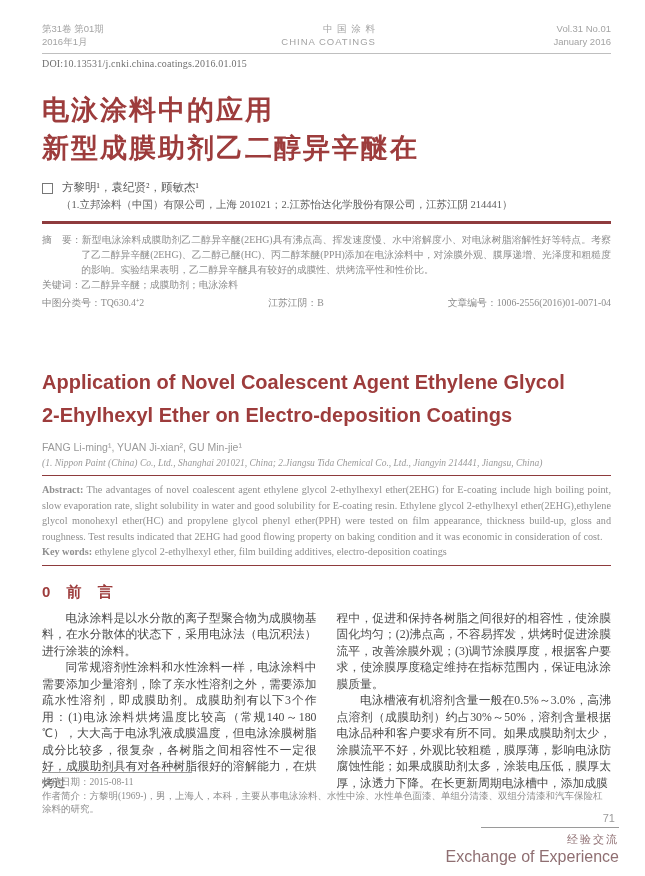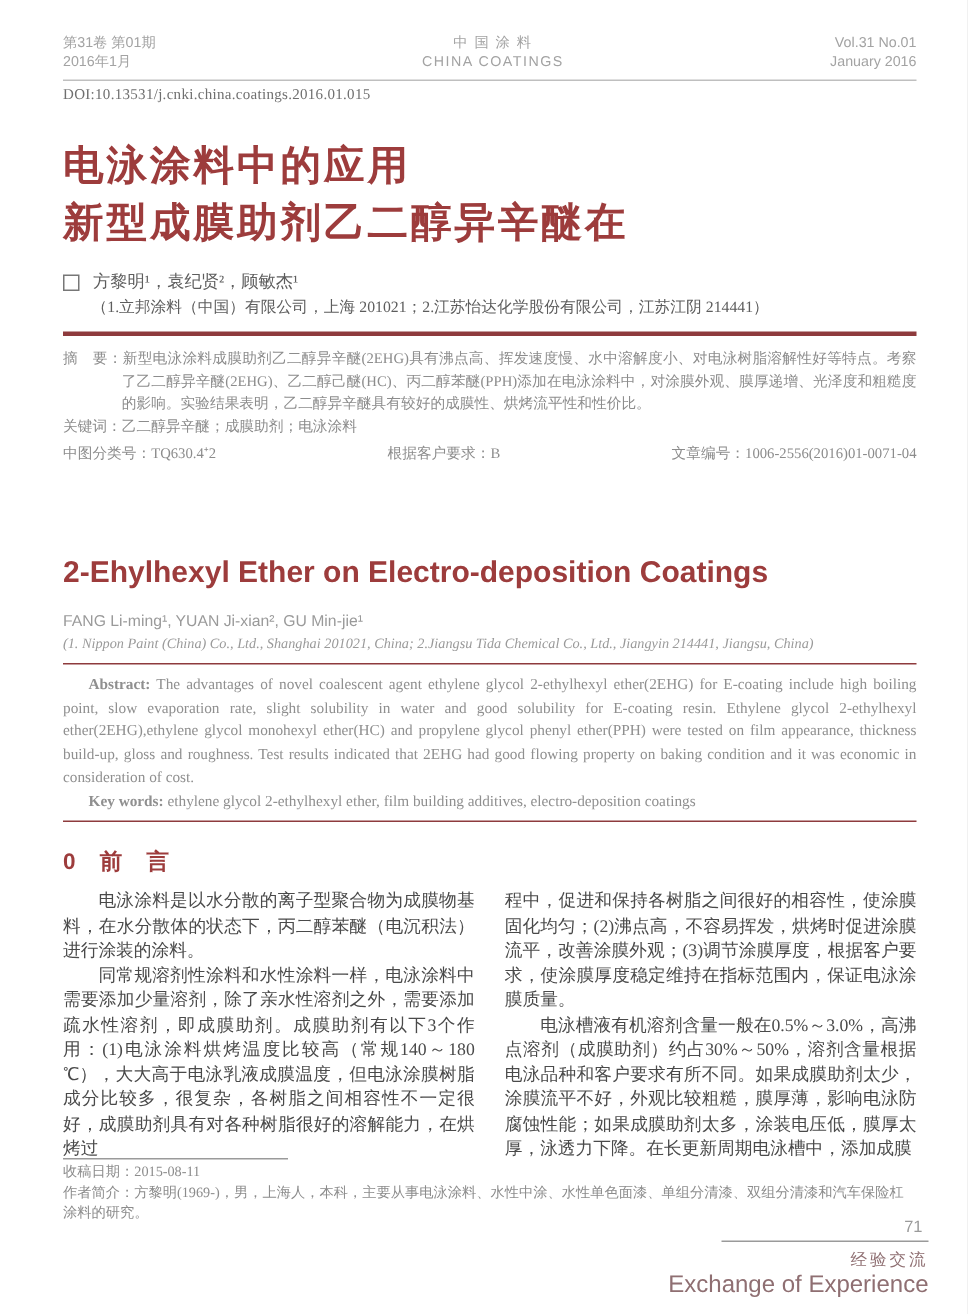--- a/index.html
+++ b/index.html
@@ -10,21 +10,21 @@
     background:#ffffff;
     overflow:hidden;
     font-family:"Liberation Serif", serif;
     color:#4a4a4a;
     box-sizing:border-box;
     padding:22px 34px 0 42px;
   }
   
   .hdr-row { display:flex; justify-content:space-between; align-items:flex-start;
     font-family:"Liberation Sans", sans-serif; font-size:9.5px; line-height:13px; color:#a3a3a3; }
-  .hdr-center { text-align:center; letter-spacing:1px; }
+  .hdr-center { text-align:right; letter-spacing:1px; }
   .hdr-right { text-align:right; }
   .hdr-rule { border:none; border-top:1px solid #bfbfbf; margin:5px 0 4px 0; }
   .doi { font-size:10px; color:#6f6f6f; letter-spacing:0.2px; }
   
   .title-cn { margin-top:22px; font-family:"Liberation Sans", sans-serif;
     font-weight:bold; font-size:27px; line-height:38px; color:#9d3c3c; letter-spacing:2px; }
   
   .authors-cn { margin-top:13px; font-size:11.5px; color:#5d5d5d; }
   .author-marker { display:inline-block; width:9px; height:9px; border:1px solid #777;
     margin-right:9px; vertical-align:middle; }
@@ -38,21 +38,21 @@
   .clc-row { display:flex; justify-content:space-between; margin-top:3px; }
   
   .title-en { margin-top:56px; font-family:"Liberation Sans", sans-serif; font-weight:bold;
     font-size:20px; line-height:33px; color:#9d3c3c; }
   .authors-en { margin-top:9px; font-family:"Liberation Sans", sans-serif;
     font-size:10.5px; color:#9a9a9a; }
   .affil-en { margin-top:5px; font-style:italic; font-size:9.5px; color:#9a9a9a; }
   .rule-en { border:none; border-top:1px solid #8e3b3d; margin:7px 0 0 0; }
   .abs-en { margin-top:6px; font-size:10.2px; line-height:15.5px; color:#8f8f8f; text-align:justify; }
   .abs-en p { margin:0; }
-  .abs-en .lbl { font-weight:bold;margin-left:17px; }
+  .abs-en .lbl { font-weight:bold; }
   .rule-kw { border:none; border-top:1px solid #8e3b3d; margin:5px 0 0 0; }
   
   .section-heading { margin-top:17px; font-family:"Liberation Sans", sans-serif;
     font-weight:bold; font-size:15px; color:#9d3c3c; letter-spacing:6px; }
   .columns { margin-top:8px; display:flex; gap:20px; }
   .col { width:50%; font-size:11.8px; line-height:16.5px; text-align:justify; color:#4a4a4a; }
   .col p { margin:0; }
   .col p.indent { text-indent:2em; }
   
   .footnote { position:absolute; left:42px; right:34px; top:772px;
@@ -101,46 +101,47 @@
   </div>
   <div class="affil-cn">（1.立邦涂料（中国）有限公司，上海 201021；2.江苏怡达化学股份有限公司，江苏江阴 214441）</div>
 
   <hr class="rule-thick">
 
   <div class="abs-cn">
     <p class="hang"><span>摘　要：</span><span>新型电泳涂料成膜助剂乙二醇异辛醚(2EHG)具有沸点高、挥发速度慢、水中溶解度小、对电泳树脂溶解性好等特点。考察了乙二醇异辛醚(2EHG)、乙二醇己醚(HC)、丙二醇苯醚(PPH)添加在电泳涂料中，对涂膜外观、膜厚递增、光泽度和粗糙度的影响。实验结果表明，乙二醇异辛醚具有较好的成膜性、烘烤流平性和性价比。</span></p>
     <p class="kw-cn"><span>关键词：</span><span>乙二醇异辛醚；成膜助剂；电泳涂料</span></p>
     <div class="clc-row">
       <span><span>中图分类号：</span><span>TQ630.4⁺2</span></span>
-      <span><span>根据客户要求：</span><span>B</span></span>
+      <span><span>江苏江阴：</span><span>B</span></span>
       <span><span>文章编号：</span><span>1006-2556(2016)01-0071-04</span></span>
     </div>
   </div>
 
   <h2 class="title-en" style="margin-bottom:0;">
+    <div>Application of Novel Coalescent Agent Ethylene Glycol</div>
     <div>2-Ehylhexyl Ether on Electro-deposition Coatings</div>
   </h2>
 
   <div class="authors-en">FANG Li-ming¹, YUAN Ji-xian², GU Min-jie¹</div>
   <div class="affil-en">(1. Nippon Paint (China) Co., Ltd., Shanghai 201021, China; 2.Jiangsu Tida Chemical Co., Ltd., Jiangyin 214441, Jiangsu, China)</div>
 
   <hr class="rule-en">
 
   <div class="abs-en">
     <p><span class="lbl">Abstract:</span><span> The advantages of novel coalescent agent ethylene glycol 2-ethylhexyl ether(2EHG) for E-coating include high boiling point, slow evaporation rate, slight solubility in water and good solubility for E-coating resin. Ethylene glycol 2-ethylhexyl ether(2EHG),ethylene glycol monohexyl ether(HC) and propylene glycol phenyl ether(PPH) were tested on film appearance, thickness build-up, gloss and roughness. Test results indicated that 2EHG had good flowing property on baking condition and it was economic in consideration of cost.</span></p>
     <p><span class="lbl">Key words:</span><span> ethylene glycol 2-ethylhexyl ether, film building additives, electro-deposition coatings</span></p>
   </div>
 
   <hr class="rule-kw">
 
   <div class="section-heading">0  前  言</div>
 
   <div class="columns">
     <div class="col">
-      <p class="indent">电泳涂料是以水分散的离子型聚合物为成膜物基料，在水分散体的状态下，丙二醇苯醚（电沉积法）进行涂装的涂料。</p>
+      <p class="indent">电泳涂料是以水分散的离子型聚合物为成膜物基料，在水分散体的状态下，采用电泳法（电沉积法）进行涂装的涂料。</p>
       <p class="indent">同常规溶剂性涂料和水性涂料一样，电泳涂料中需要添加少量溶剂，除了亲水性溶剂之外，需要添加疏水性溶剂，即成膜助剂。成膜助剂有以下3个作用：(1)电泳涂料烘烤温度比较高（常规140～180 ℃），大大高于电泳乳液成膜温度，但电泳涂膜树脂成分比较多，很复杂，各树脂之间相容性不一定很好，成膜助剂具有对各种树脂很好的溶解能力，在烘烤过</p>
     </div>
     <div class="col">
       <p>程中，促进和保持各树脂之间很好的相容性，使涂膜固化均匀；(2)沸点高，不容易挥发，烘烤时促进涂膜流平，改善涂膜外观；(3)调节涂膜厚度，根据客户要求，使涂膜厚度稳定维持在指标范围内，保证电泳涂膜质量。</p>
       <p class="indent">电泳槽液有机溶剂含量一般在0.5%～3.0%，高沸点溶剂（成膜助剂）约占30%～50%，溶剂含量根据电泳品种和客户要求有所不同。如果成膜助剂太少，涂膜流平不好，外观比较粗糙，膜厚薄，影响电泳防腐蚀性能；如果成膜助剂太多，涂装电压低，膜厚太厚，泳透力下降。在长更新周期电泳槽中，添加成膜</p>
     </div>
   </div>
 
   <div class="footnote">
     <hr class="fn-divider">

